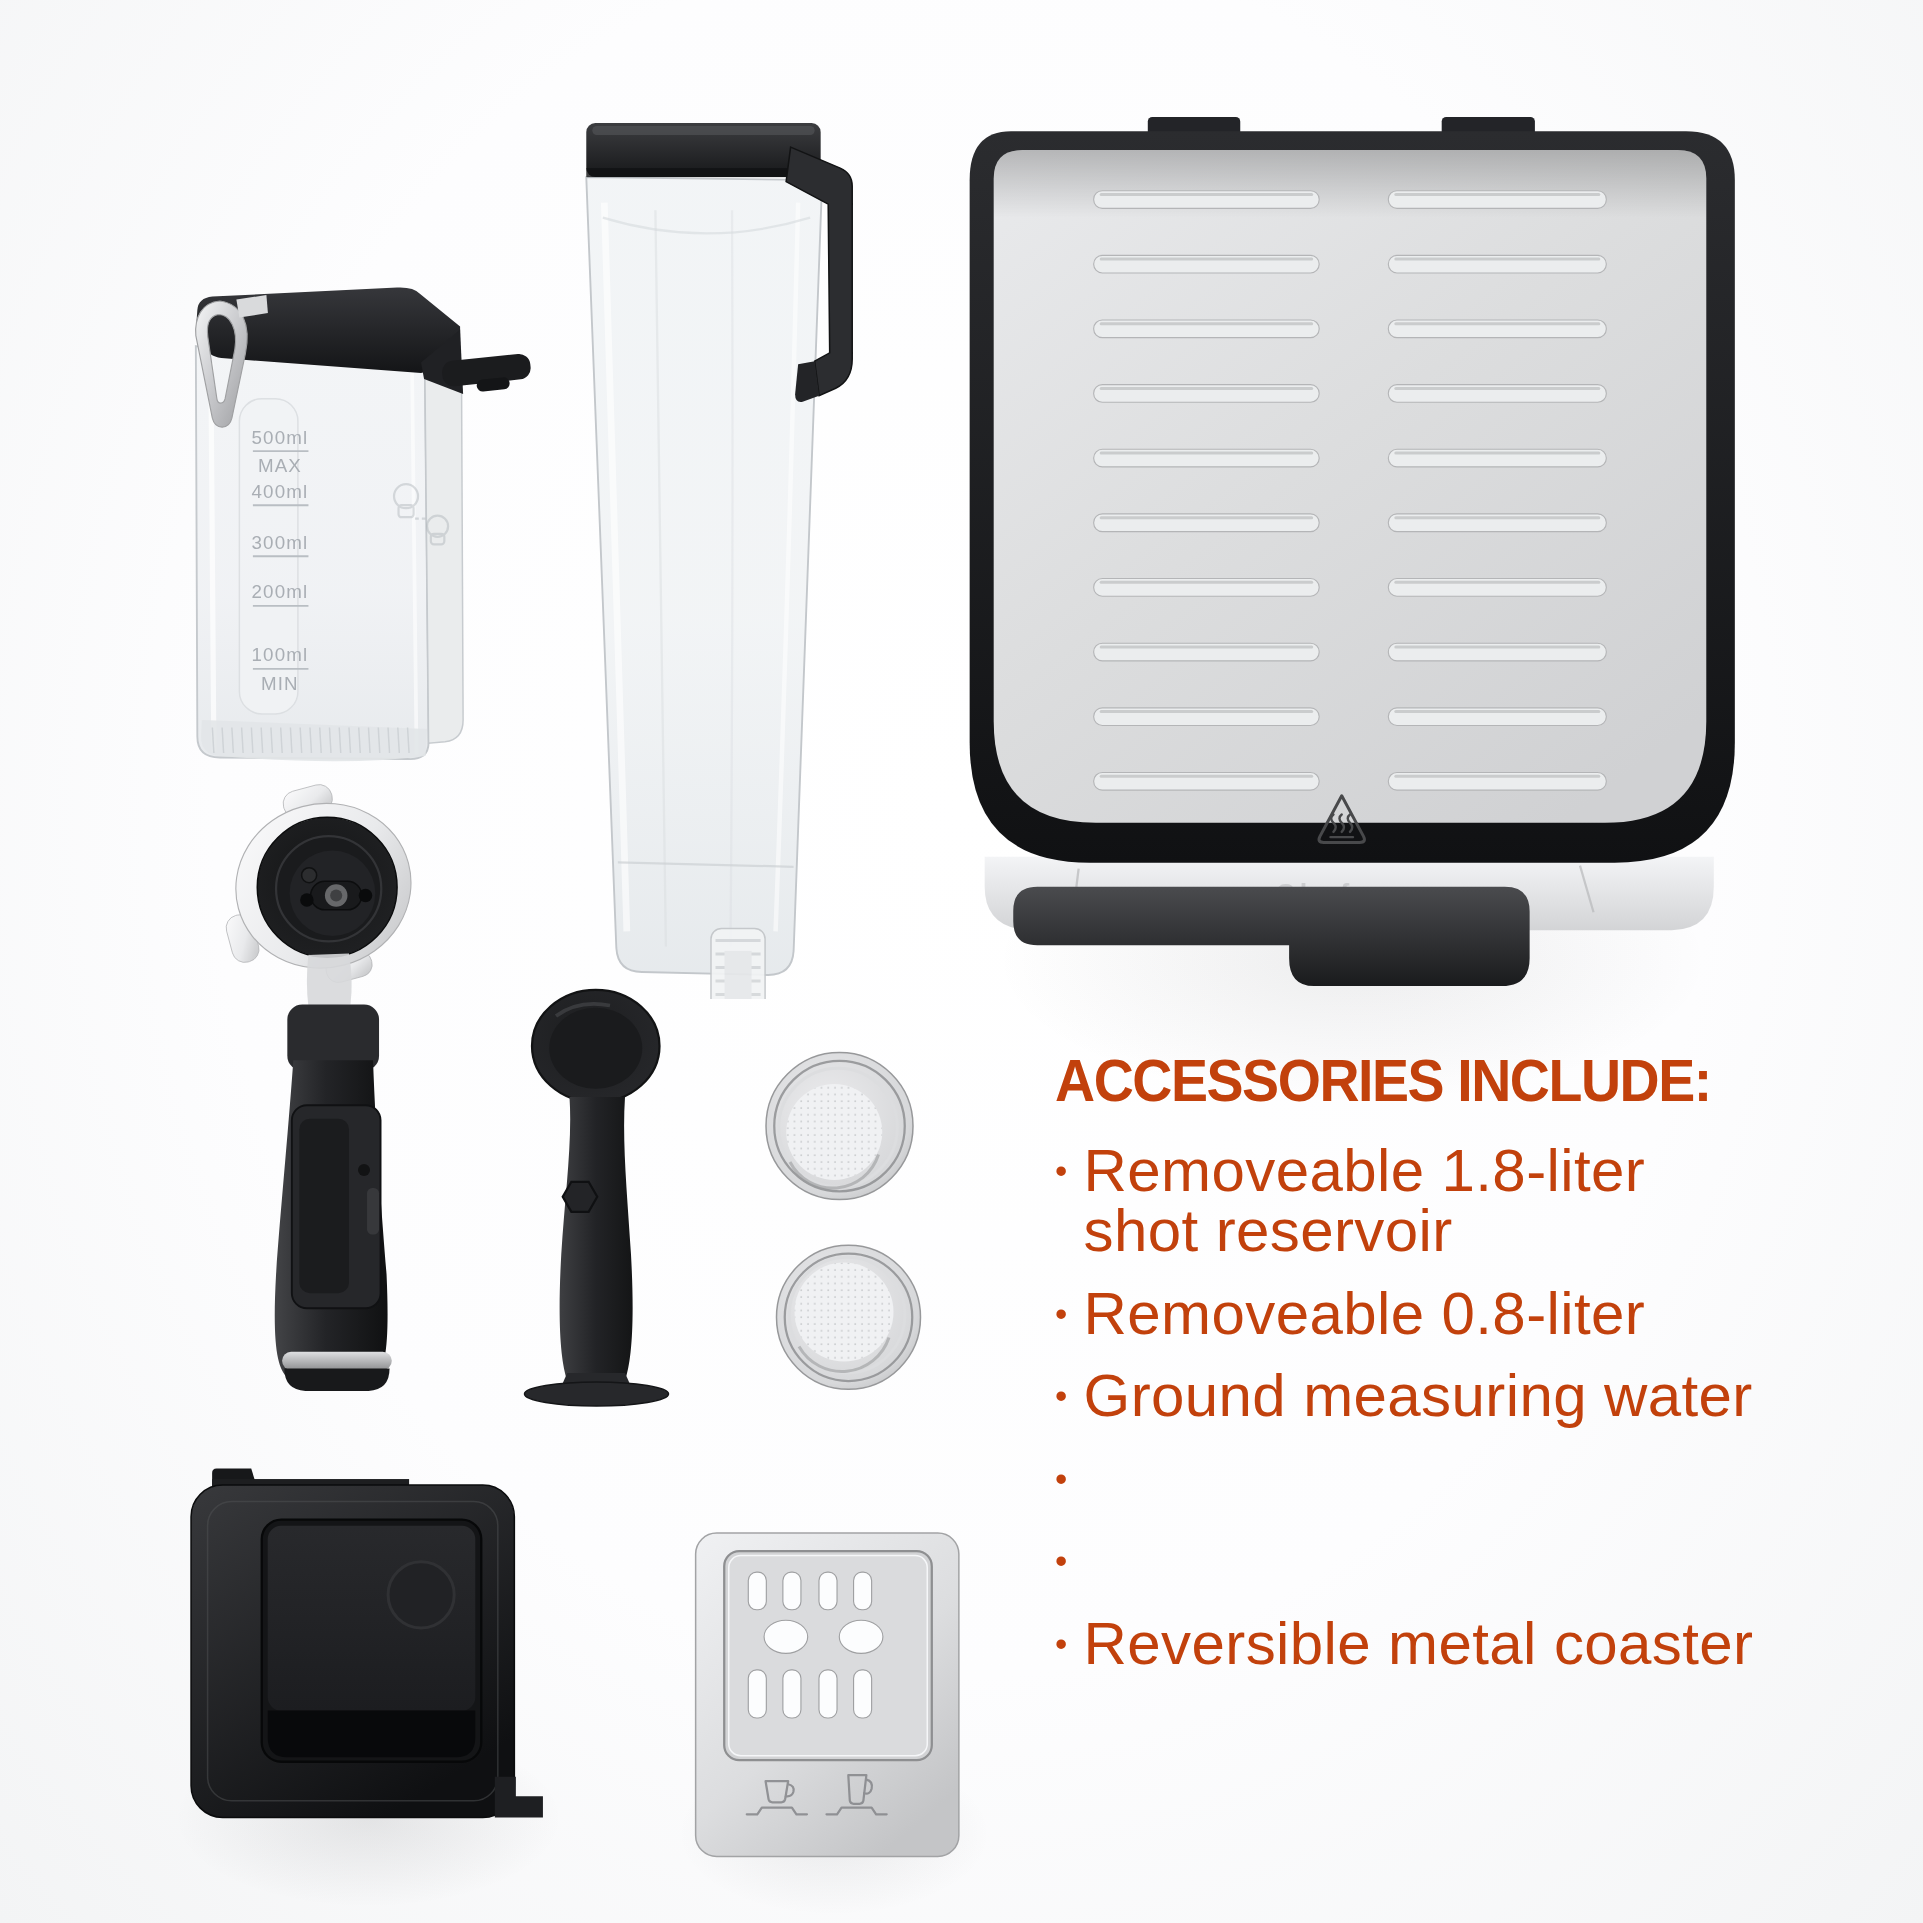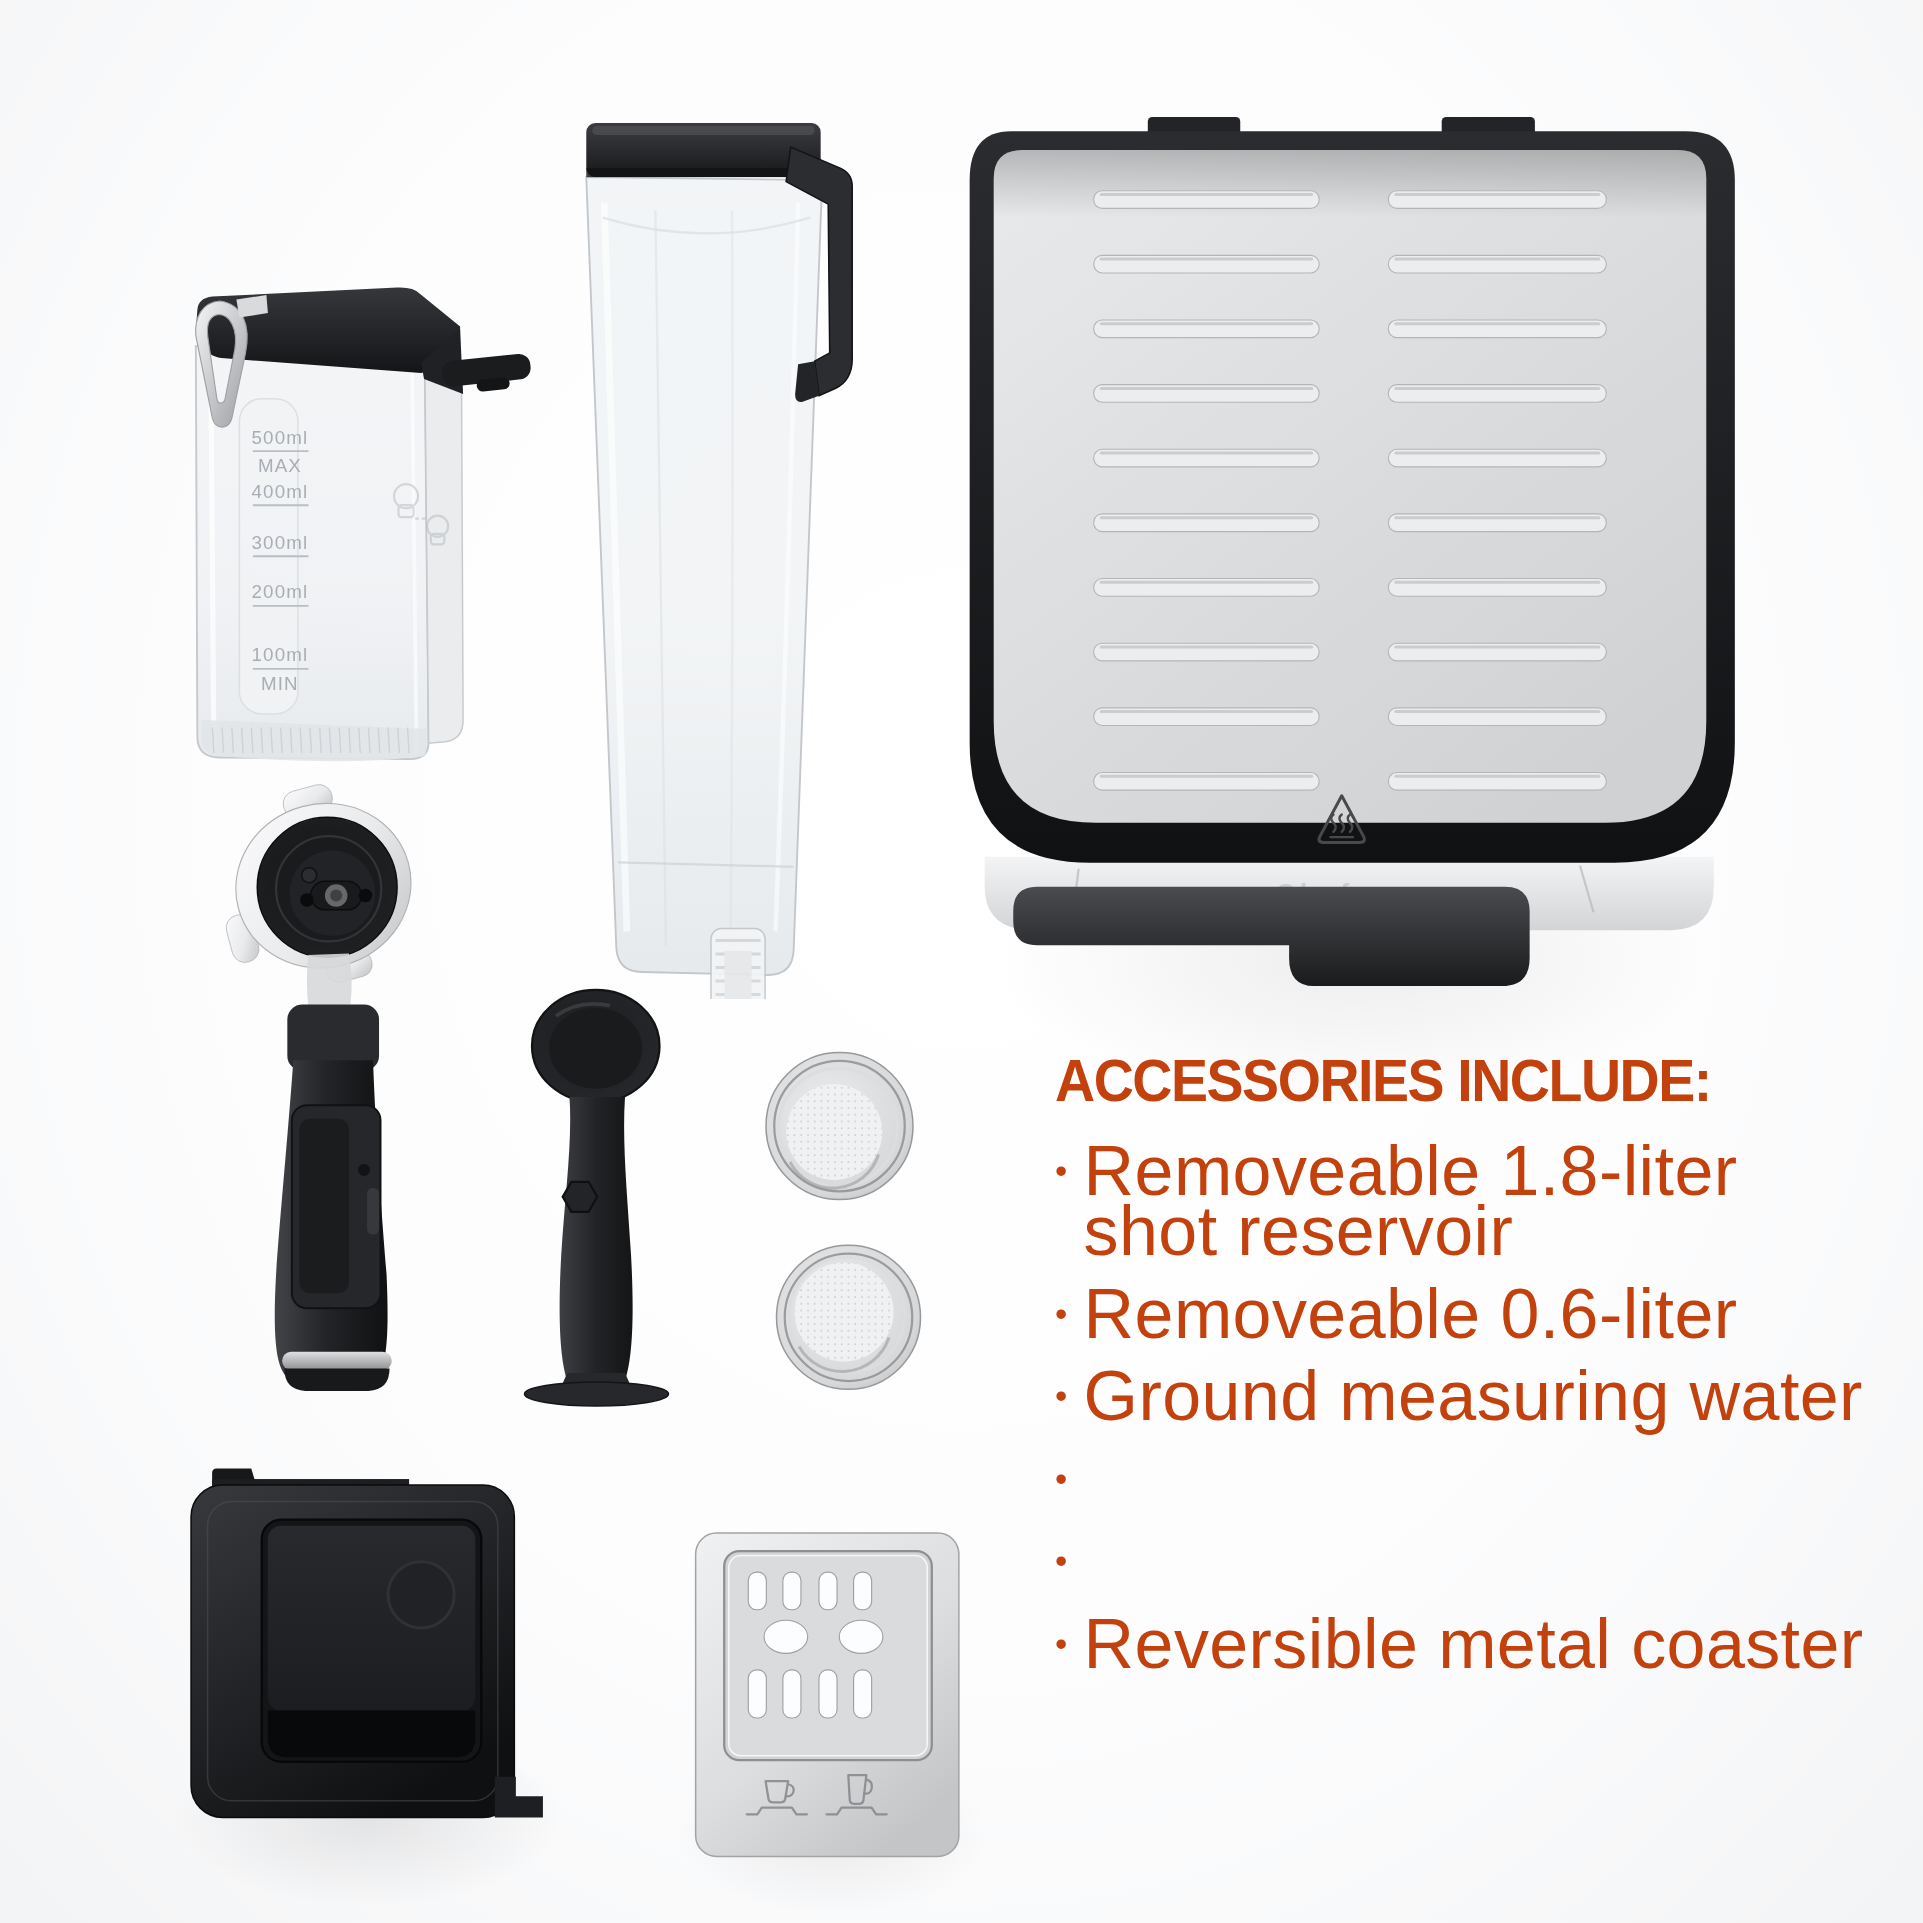--- a/index.html
+++ b/index.html
@@ -16,21 +16,21 @@
   
   .accessories{
     position:absolute;left:1055px;top:1051px;width:864px;color:#c2410c;
   }
   .accessories h1{
     margin:0 0 30px 0;font-size:59px;line-height:60px;font-weight:700;
     letter-spacing:-1.5px;transform:scaleX(.94);transform-origin:left center;white-space:nowrap;
   }
   .acc-item{display:flex;align-items:flex-start;margin:0 0 22.5px 0;}
   .acc-bullet{flex:0 0 28.6px;font-size:35px;line-height:60px;}
-  .acc-lines{font-size:70px;line-height:60px;letter-spacing:0.4px;}
+  .acc-lines{font-size:60px;line-height:60px;letter-spacing:0.4px;}
 </style>
 </head>
 <body>
 
 <div class="stage">
 
   <div class="soft-shadow" style="left:992px;top:864px;width:721px;height:240px;background:radial-gradient(ellipse at 50% 40%,rgba(40,42,46,.08),transparent 70%);"></div>
   <div class="soft-shadow" style="left:173px;top:1728px;width:391px;height:180px;background:radial-gradient(ellipse at 50% 50%,rgba(40,42,46,.10),transparent 70%);"></div>
   <div class="soft-shadow" style="left:676px;top:1751px;width:316px;height:165px;background:radial-gradient(ellipse at 50% 50%,rgba(40,42,46,.08),transparent 70%);"></div>
 
@@ -440,21 +440,21 @@
       <span class="acc-bullet">•</span>
       <div class="acc-lines">
         <div>Removeable 1.8-liter</div>
         <div>shot reservoir</div>
       </div>
     </div>
 
     <div class="acc-item">
       <span class="acc-bullet">•</span>
       <div class="acc-lines">
-        <div>Removeable 0.6-liter</div>
+        <div>Removeable 0.8-liter</div>
       </div>
     </div>
 
     <div class="acc-item">
       <span class="acc-bullet">•</span>
       <div class="acc-lines">
         <div>Ground measuring water</div>
       </div>
     </div>
 

